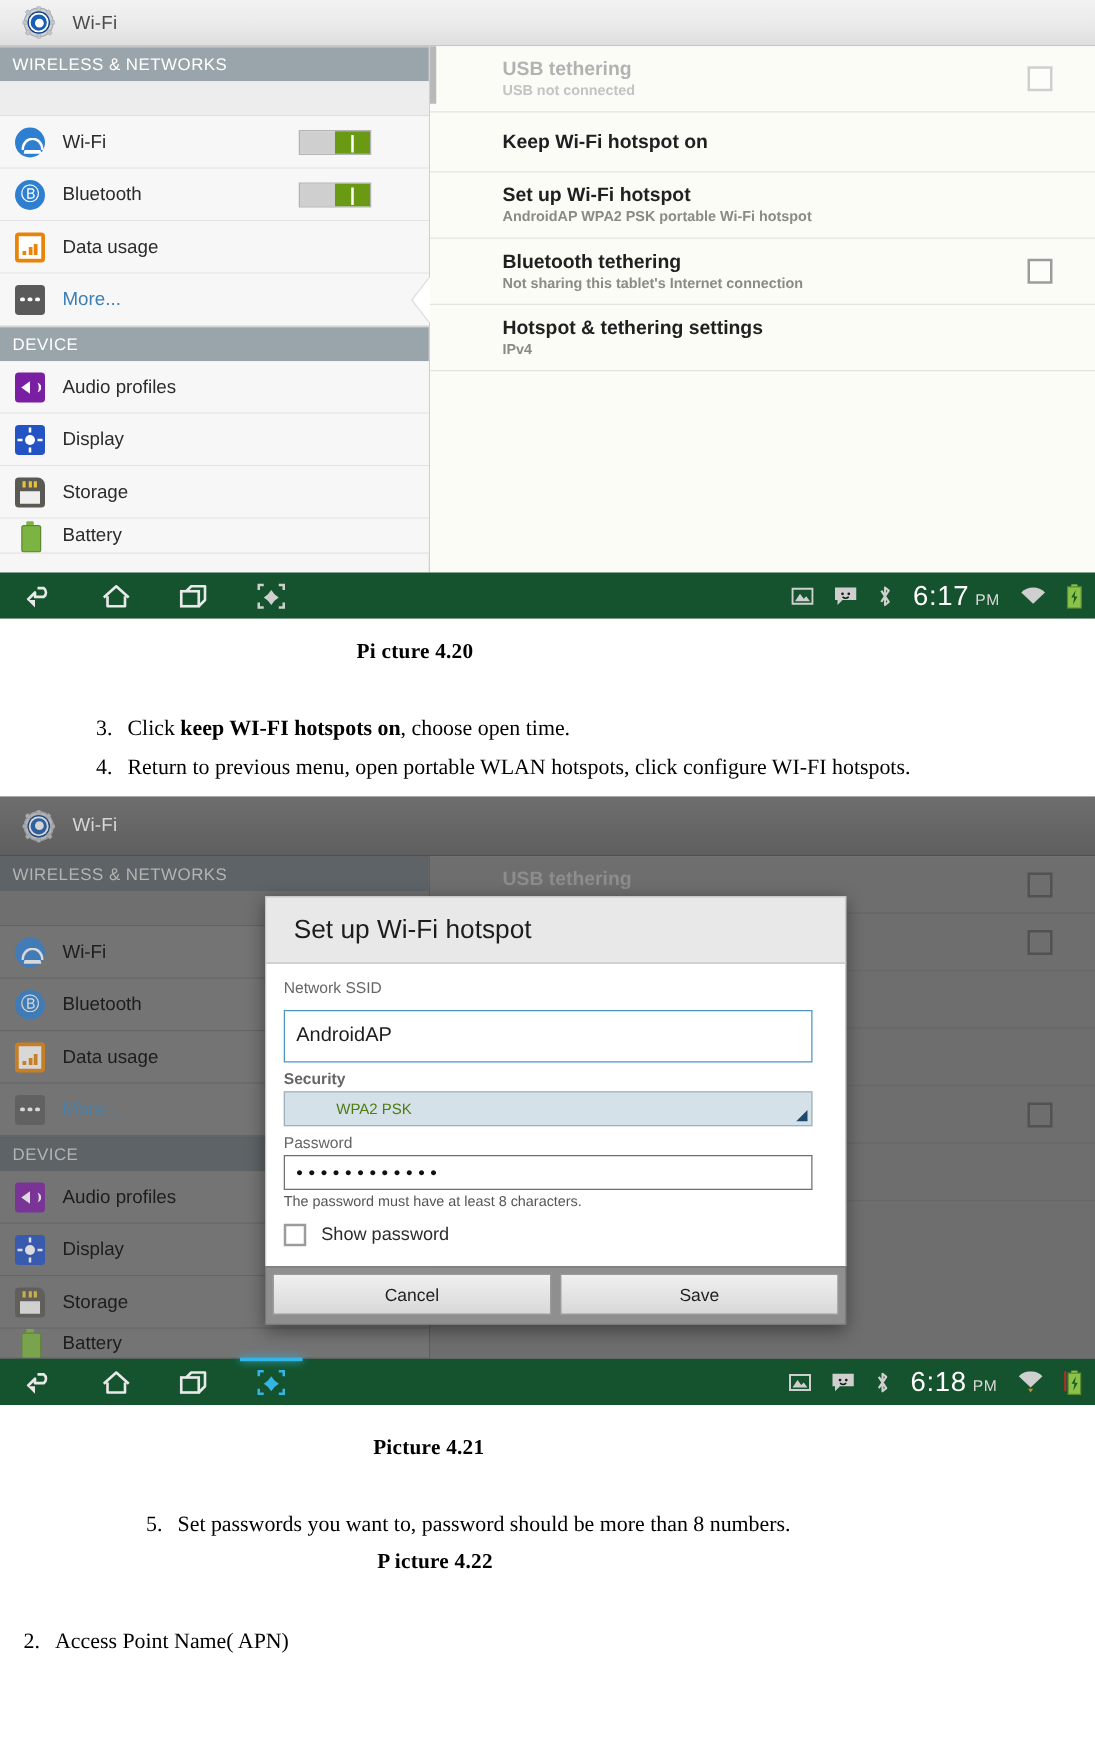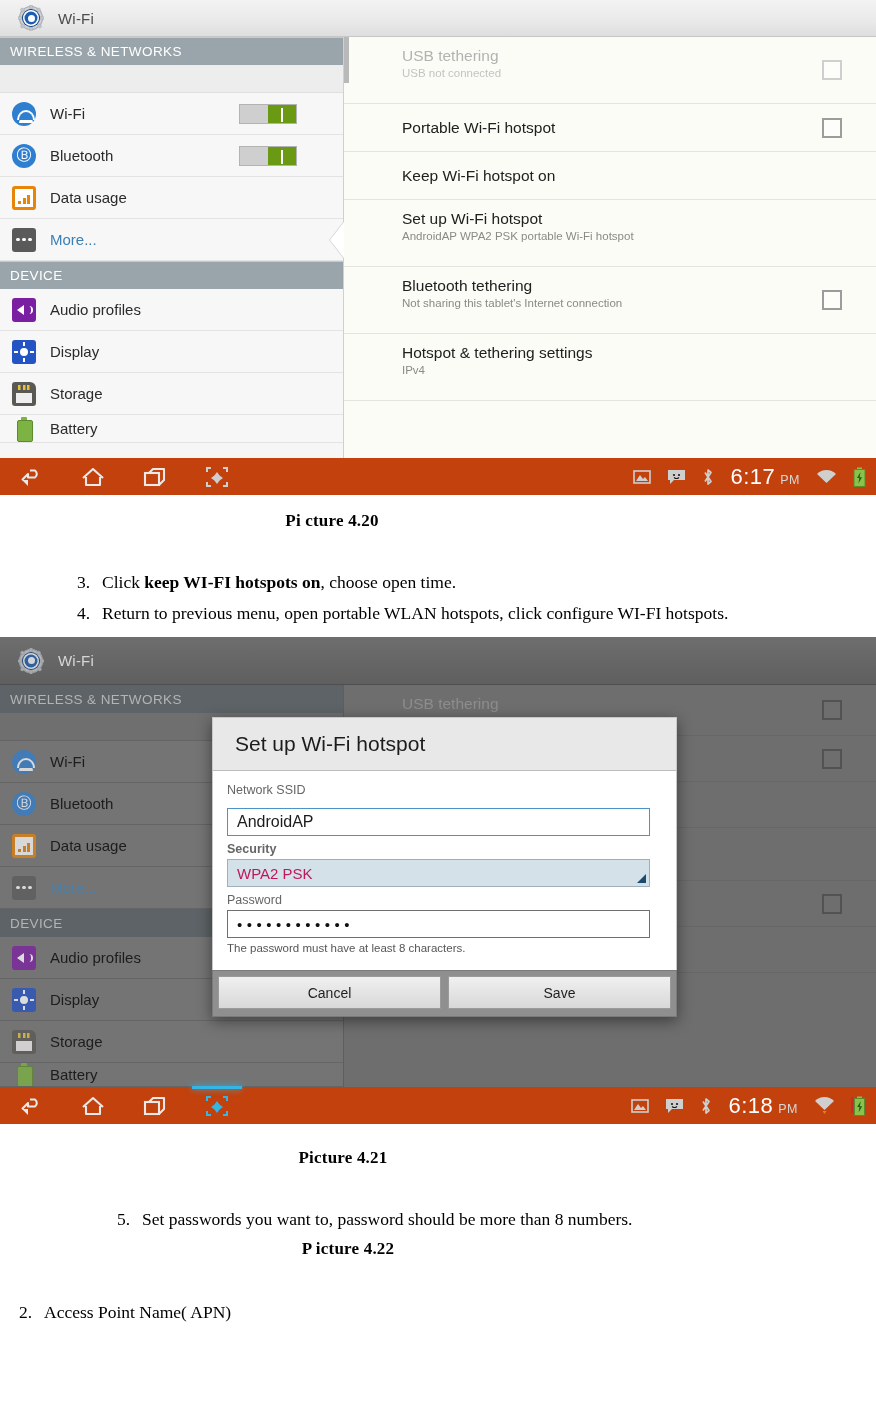--- a/index.html
+++ b/index.html
@@ -167,38 +167,39 @@
     content:""; position:absolute; left:9px; top:0px; width:6px; height:4px;
     background:#7cb342; border-radius:1px;
   }
 
   
   .pane-right { flex:1; background:#fcfcf7; position:relative; }
   .scroll-edge {
     position:absolute; left:0; top:0; width:5px; height:46px; background:#b9b9b9;
   }
   .pref {
-    padding: 9px 0 22px 58px;
+    padding: 9px 0 8px 58px;
     border-bottom: 1px solid #e4e4dd;
     position: relative;
     min-height: 46px;
+    font-weight: bold;
   }
   .pref .t { font-size: 15.5px; color:#202020; line-height:19px;}
   .pref .t.dim { color:#b2b2b2; }
   .pref .s { font-size: 11.5px; color:#8a8a86; line-height:15px; margin-top:1px;}
   .pref .s.dim { color:#c3c3c3; }
   .cbx {
     position:absolute; right:34px; top:50%; margin-top:-10px;
     width:20px; height:20px; border:2px solid #9c9c9c; background:#fdfdfa;
   }
   .cbx.dim { border-color:#cfcfcf; }
 
   
   .navbar {
-    height: 37px; background:#c2410c; display:flex; align-items:center;
+    height: 37px; background:#14532d; display:flex; align-items:center;
     position: relative;
   }
   .navbtn { width: 62px; display:flex; align-items:center; justify-content:center;
             height:37px; position:relative;}
   .navbtn svg { display:block; }
   .navbtn.hl::before{
     content:""; position:absolute; left:6px; right:6px; top:-1px; height:3px;
     background:#33b5e5; box-shadow:0 0 7px #33b5e5;
   }
   .statusbar {
@@ -308,24 +309,20 @@
 
       <div class="pane-right">
         <span class="scroll-edge"></span>
 
         <div class="pref">
           <div class="t dim">USB tethering</div>
           <div class="s dim">USB not connected</div>
           <span class="cbx dim"></span>
         </div>
 
-        <div class="pref" style="padding-top:14px;padding-bottom:14px;">
-          <div class="t">Portable Wi-Fi hotspot</div>
-          <span class="cbx"></span>
-        </div>
 
         <div class="pref" style="padding-top:14px;padding-bottom:14px;">
           <div class="t">Keep Wi-Fi hotspot on</div>
         </div>
 
         <div class="pref">
           <div class="t">Set up Wi-Fi hotspot</div>
           <div class="s">AndroidAP WPA2 PSK portable Wi-Fi hotspot</div>
         </div>
 
@@ -518,33 +515,37 @@
           <div class="t"></div>
         </div>
       </div>
 
       <div style="position:absolute; left:212px; top:32px; width:465px; box-shadow:0 4px 14px rgba(0,0,0,.45);">
         <div style="background:#e8e8e8;border:1px solid #c8c8c8;border-bottom:1px solid #bdbdbd;padding:14px 0 14px 22px;">
           <div style="font-size:21px;color:#1c1c1c;font-family:'Liberation Sans',sans-serif;">Set up Wi-Fi hotspot</div>
         </div>
         <div style="background:#ffffff;border-left:1px solid #c8c8c8;border-right:1px solid #c8c8c8;padding:12px 26px 16px 14px;">
           <div style="font-size:12.5px;color:#666;margin-bottom:3px;">Network SSID</div>
-          <div style="border:1px solid #4d93c4;background:#fff;height:28px;display:flex;align-items:center;padding-left:9px;margin-top:11px;">
+          <div style="border:1px solid #4d93c4;background:#fff;height:42px;display:flex;align-items:center;padding-left:9px;margin-top:11px;">
             <span style="font-size:16px;color:#1c1c1c;">AndroidAP</span>
           </div>
           <div style="font-size:12.5px;color:#666;margin:6px 0 3px;font-weight:bold;">Security</div>
           <div style="border:1px solid #9fb0bb;background:#d5e1e8;height:28px;display:flex;align-items:center;padding-left:9px;position:relative;">
-            <span style="font-size:15px;color:#be185d;">WPA2 PSK</span>
+            <span style="font-size:12px;color:#4d7c0f;margin-left:32px;">WPA2 PSK</span>
             <span style="position:absolute;right:3px;bottom:3px;width:0;height:0;border-style:solid;border-width:0 0 9px 9px;border-color:transparent transparent #1c4a6e transparent;"></span>
           </div>
           <div style="font-size:12.5px;color:#666;margin:6px 0 3px;">Password</div>
           <div style="border:1px solid #6f6f6f;background:#fff;height:28px;display:flex;align-items:center;padding-left:9px;">
             <span style="font-size:15px;color:#111;letter-spacing:4.5px;">••••••••••••</span>
           </div>
           <div style="font-size:11.5px;color:#555;margin-top:4px;">The password must have at least 8 characters.</div>
+          <div style="display:flex;align-items:center;margin-top:11px;">
+            <span style="width:18px;height:18px;border:2px solid #9c9c9c;background:#fff;display:inline-block;"></span>
+            <span style="font-size:14.5px;color:#2b2b2b;margin-left:12px;">Show password</span>
+          </div>
         </div>
         <div style="background:#8f8f8f;border:1px solid #7a7a7a;padding:5px 5px 7px;display:flex;gap:7px;">
           <button style="flex:1;height:33px;background:linear-gradient(to bottom,#f0f0f0,#d8d8d8);border:1px solid #9a9a9a;font-size:14px;font-family:'Liberation Sans',sans-serif;color:#1f1f1f;cursor:pointer;">Cancel</button>
           <button style="flex:1;height:33px;background:linear-gradient(to bottom,#f0f0f0,#d8d8d8);border:1px solid #9a9a9a;font-size:14px;font-family:'Liberation Sans',sans-serif;color:#1f1f1f;cursor:pointer;">Save</button>
         </div>
       </div>
     </div>
 
     <div class="navbar">
       <div class="navbtn">

